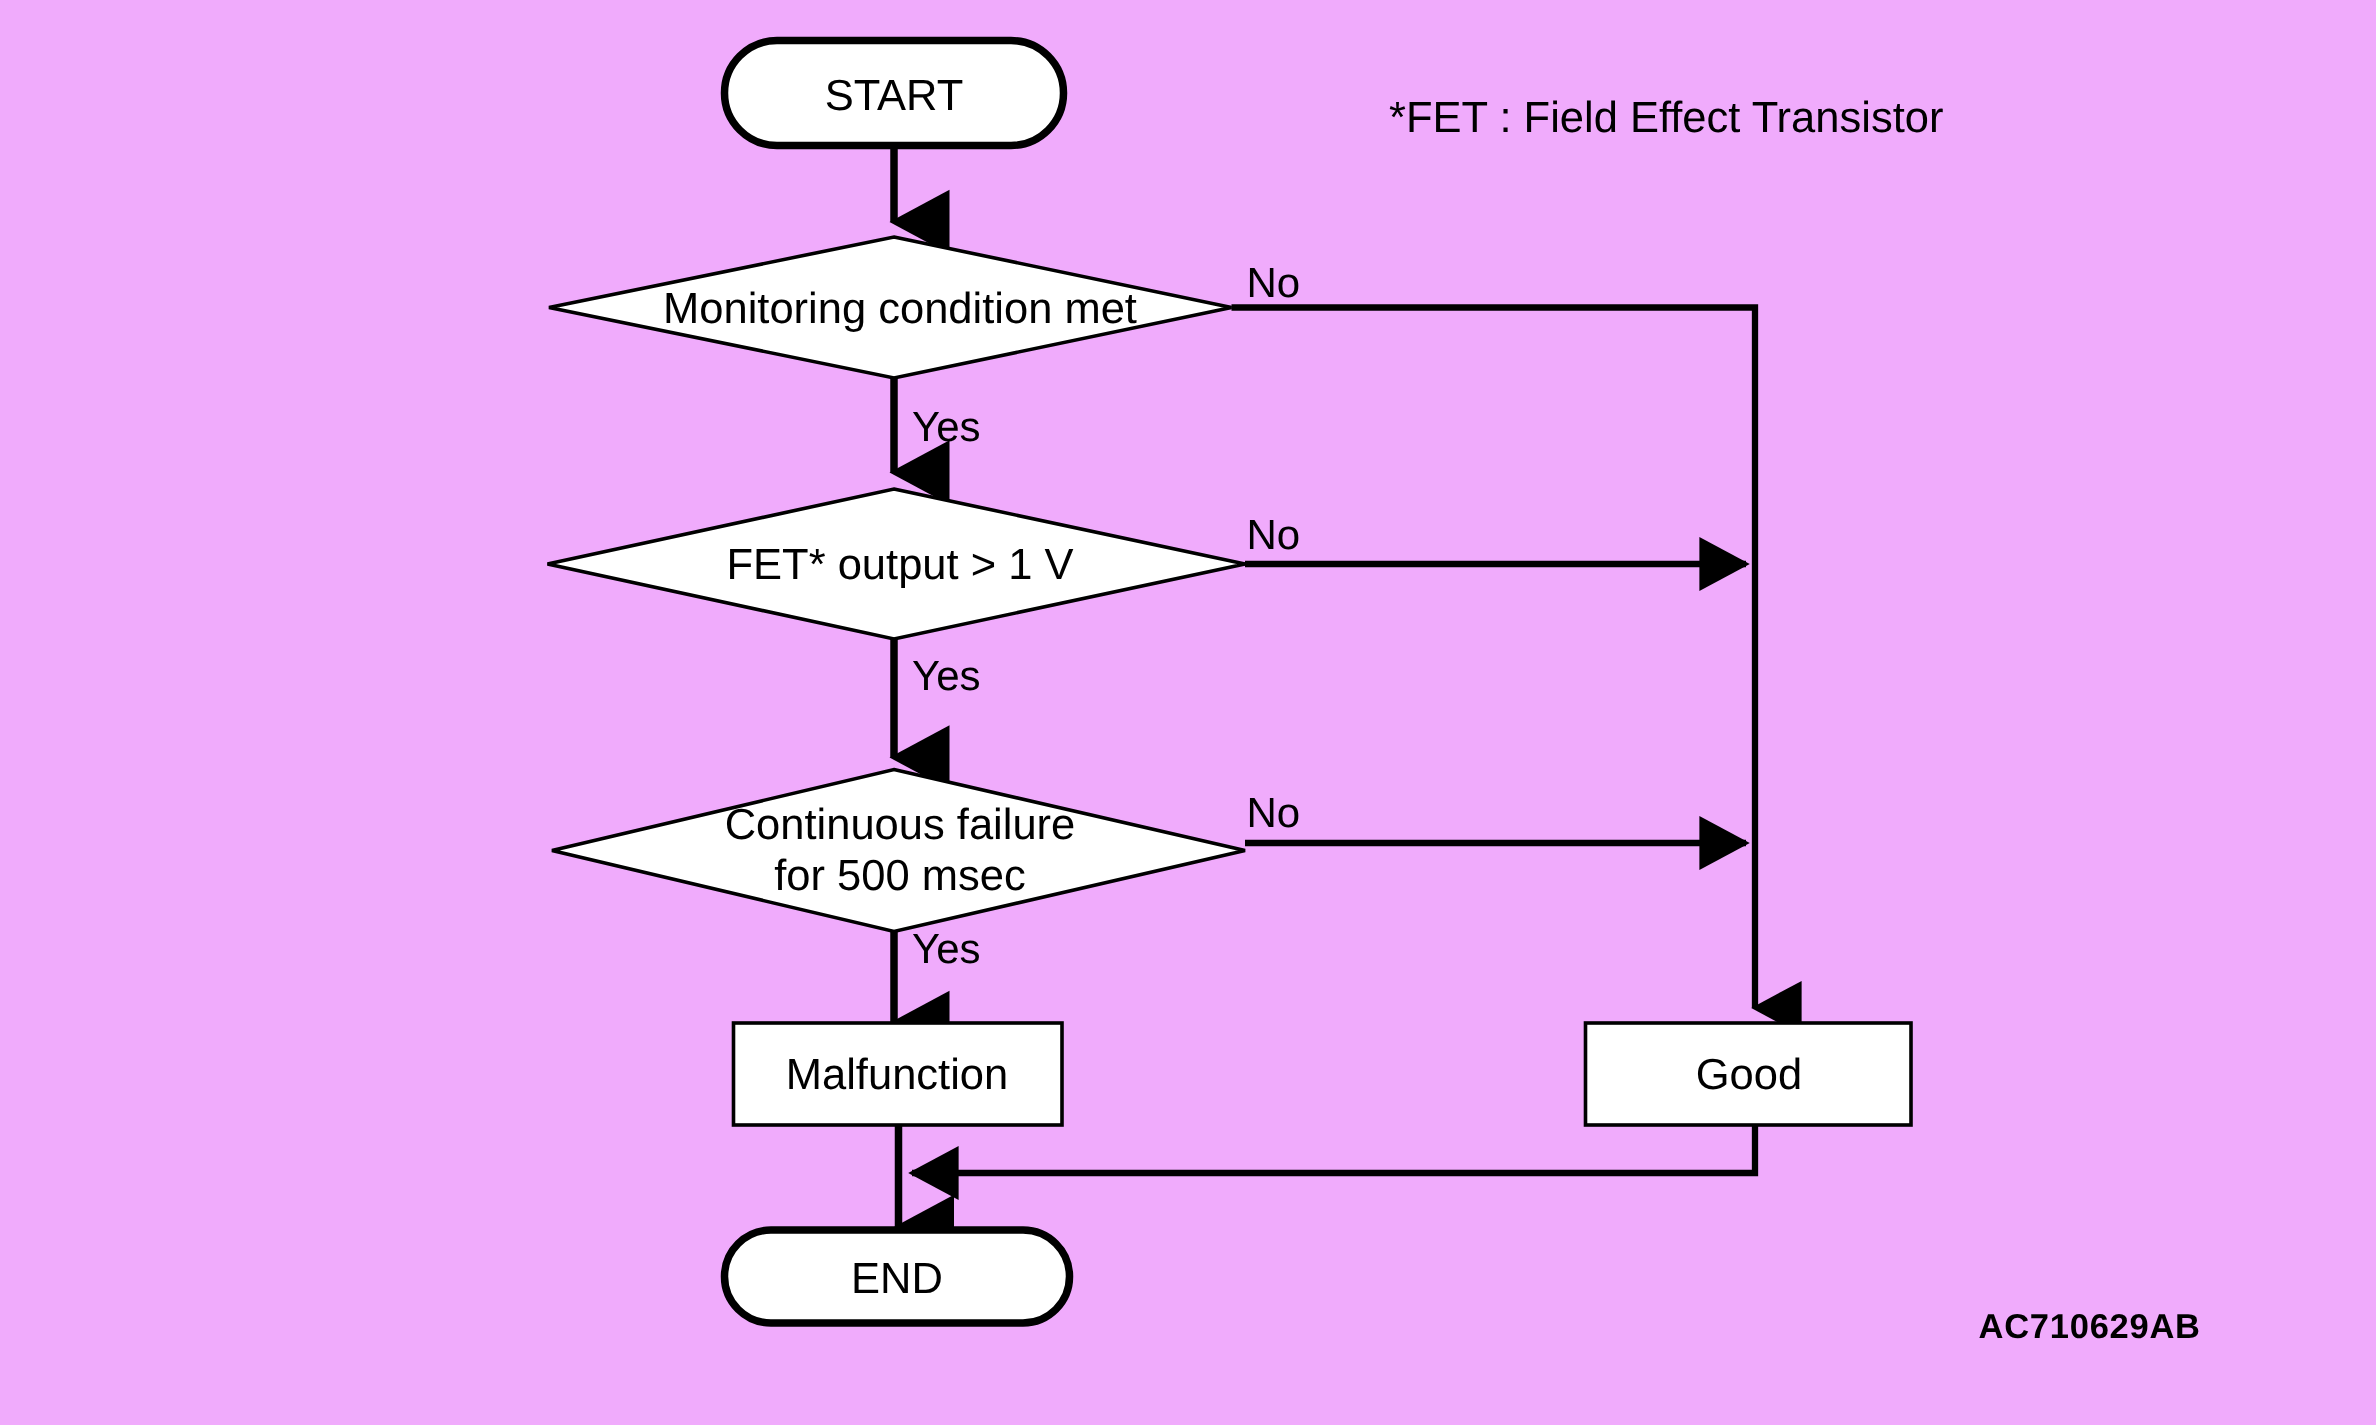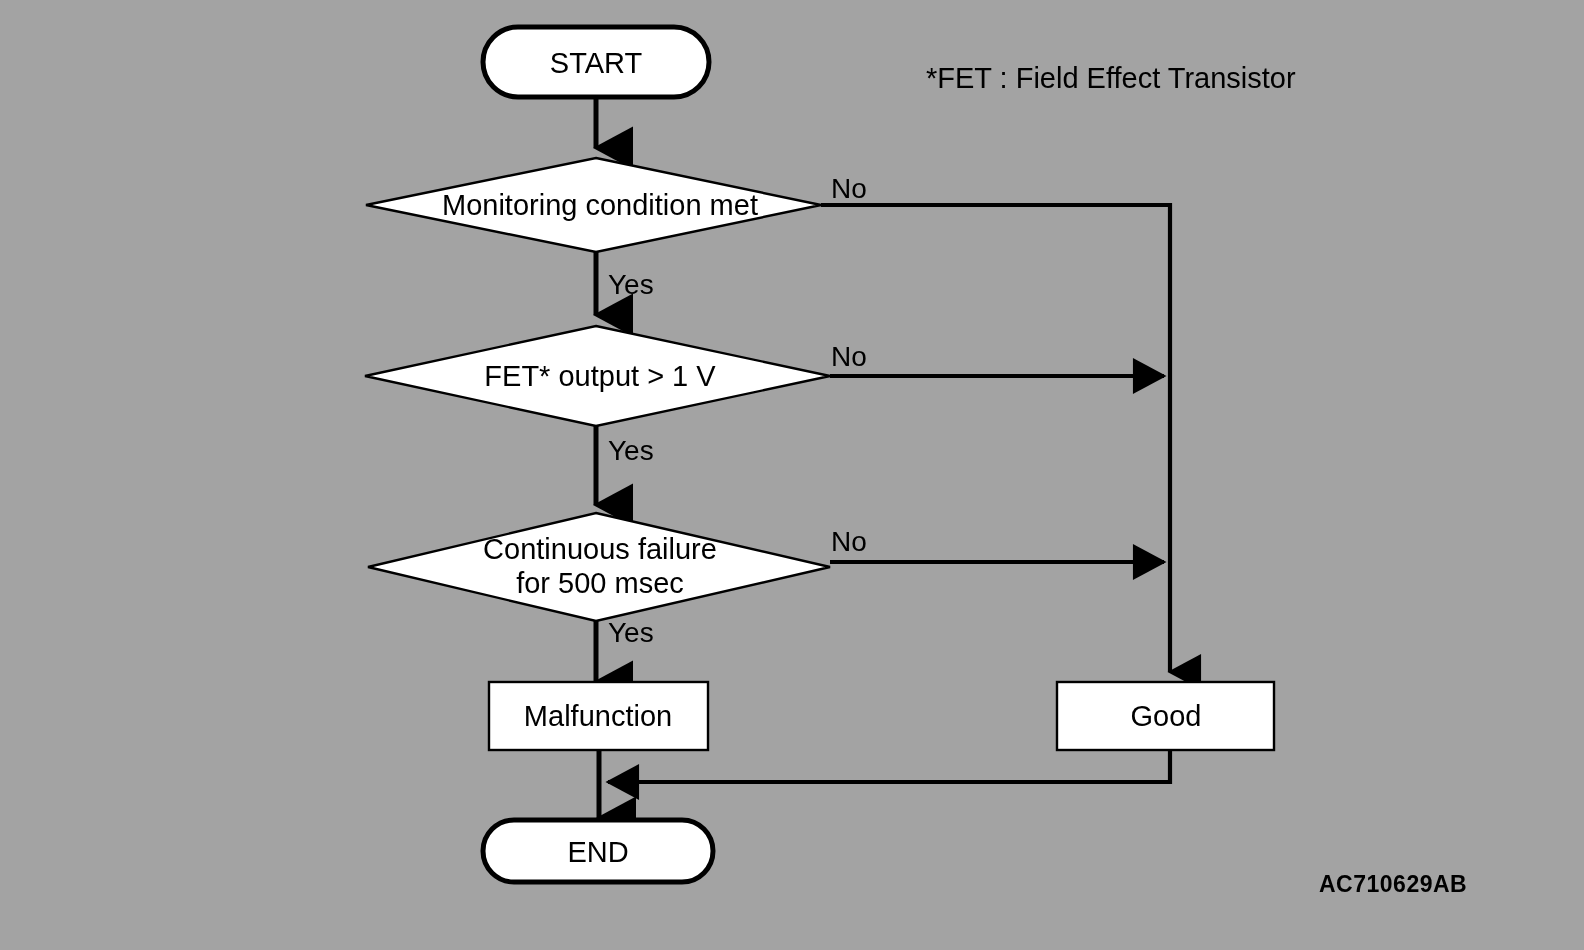--- a/index.html
+++ b/index.html
@@ -9,21 +9,21 @@
     background: #ffffff;
   }
   body {
     font-family: "Liberation Sans", sans-serif;
     color: #000000;
   }
   #canvas {
     position: relative;
     width: 1584px;
     height: 950px;
-    background: #a3a3a3;
+    background: #f0abfc;
     overflow: hidden;
   }
   #flow-svg {
     position: absolute;
     left: 0;
     top: 0;
     width: 1584px;
     height: 950px;
   }
   .node-text {

